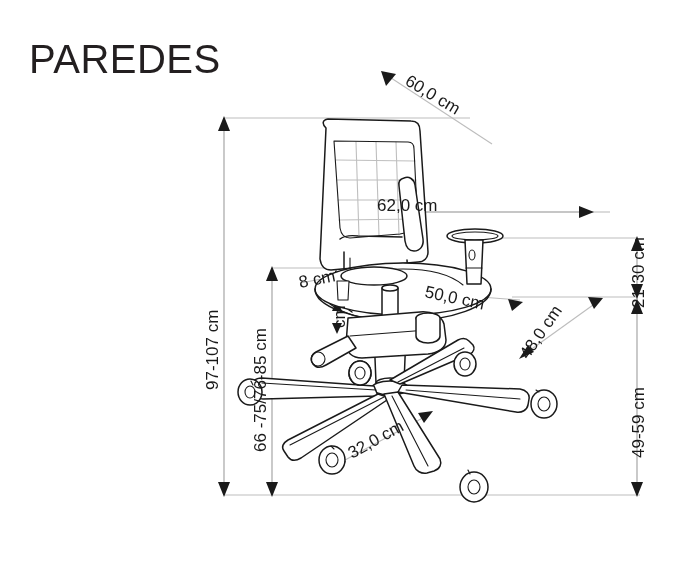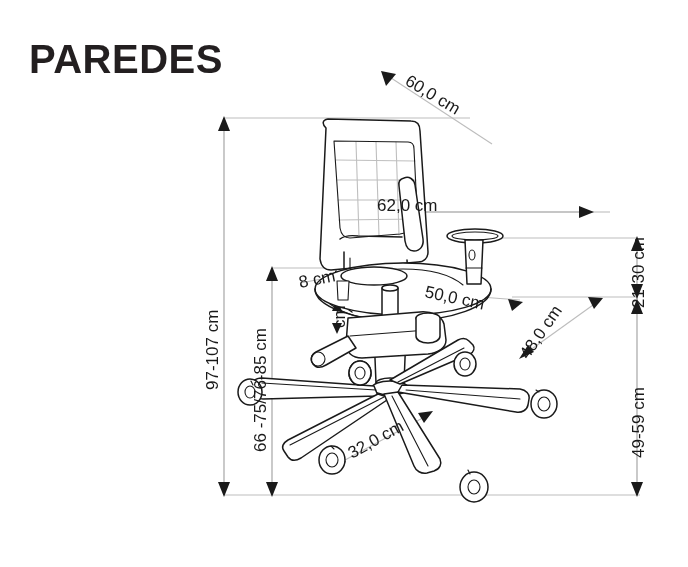--- a/index.html
+++ b/index.html
@@ -19,21 +19,21 @@
     width: 688px;
     height: 567px;
     background: #ffffff;
   }
   .title {
     position: absolute;
     left: 29px;
     top: 37px;
     font-family: "Liberation Sans", sans-serif;
     font-size: 40px;
-    font-weight: 700;
+    font-weight: 400;
     letter-spacing: 0.5px;
     color: #231f20;
     white-space: nowrap;
   }
   svg.drawing {
     position: absolute;
     left: 0;
     top: 0;
     width: 688px;
     height: 567px;

